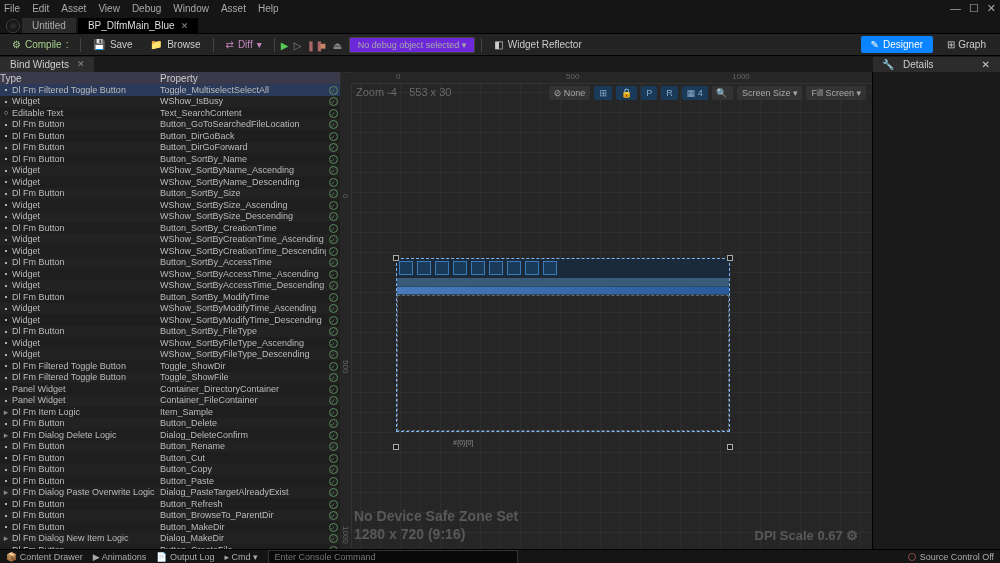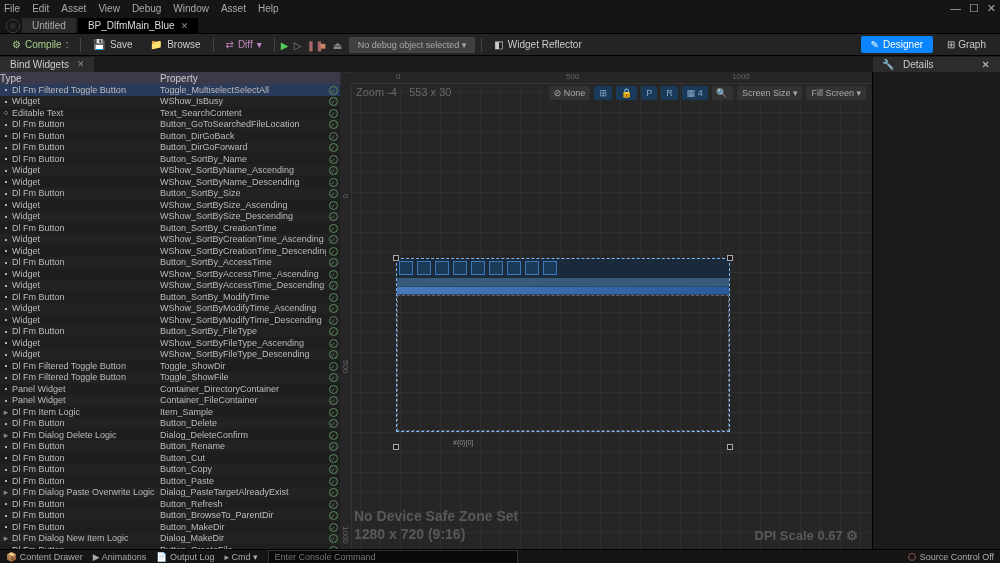--- a/index.html
+++ b/index.html
@@ -14,21 +14,21 @@
 .tab .x{font-size:9px;color:#888}
 .parentclass{flex:1;text-align:right;padding-right:8px;font-size:9px;color:#999}
 .parentclass b{color:#7ab8ff}
 .toolbar{height:22px;background:#242424;display:flex;align-items:center;gap:6px;padding:0 6px;border-bottom:1px solid #000}
 .tbtn{display:flex;align-items:center;gap:4px;padding:2px 6px;font-size:10px;color:#ccc;border-radius:2px}
 .tbtn.compile{color:#a8d08d}
 .sep{width:1px;height:14px;background:#444}
 .diff{color:#c586c0}
 .playctrls{display:flex;gap:3px;align-items:center}
 .playctrls span{width:10px;height:10px}
-.dropdown{background:#404040;border:1px solid #444;padding:2px 8px;font-size:9px;border-radius:2px;color:#aaa}
+.dropdown{background:#6d28d9;border:1px solid #444;padding:2px 8px;font-size:9px;border-radius:2px;color:#aaa}
 .designer-btn{background:#0a84ff;color:#fff;padding:3px 10px;font-size:10px;border-radius:2px;display:flex;gap:4px;align-items:center}
 .graph-btn{padding:3px 8px;font-size:10px;color:#ccc}
 .subtabs{height:16px;background:#1a1a1a;display:flex;align-items:center}
 .subtab{padding:2px 10px;background:#2c2c2c;font-size:10px;color:#ccc;display:flex;gap:8px;align-items:center}
 .subtab .x{font-size:9px;color:#888}
 .details-tab{padding:2px 10px;background:#2c2c2c;font-size:10px;color:#ccc;display:flex;gap:8px}
 .main{display:flex;height:477px}
 .leftpanel{width:340px;background:#1a1a1a;overflow:hidden;display:flex;flex-direction:column}
 .colhdr{display:flex;background:#3a3a4a;font-size:10px;color:#ccc;height:12px;align-items:center}
 .colhdr .c1{width:160px;}

